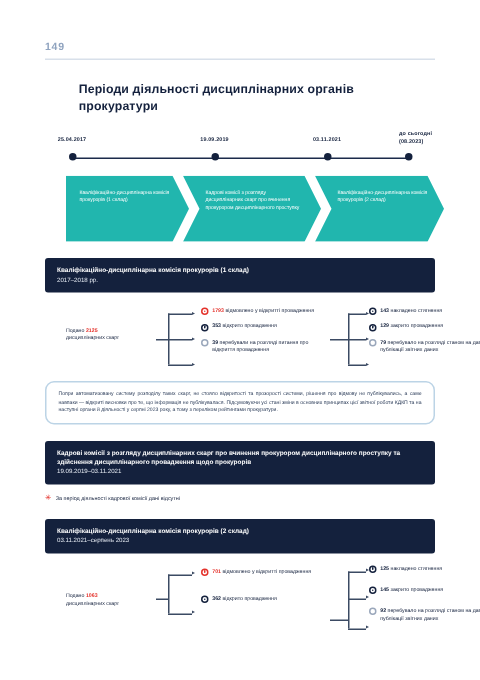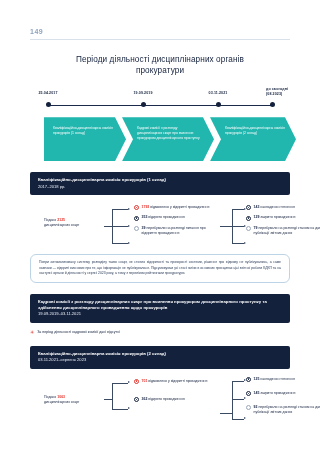--- a/index.html
+++ b/index.html
@@ -10,21 +10,21 @@
   }
   .page{position:relative;width:320px;height:453px;box-sizing:border-box;padding:0 30px;}
 
   
   .page-head{padding-top:28px;}
   .folio{font-size:7px;font-weight:700;color:#8fa3bf;letter-spacing:.5px;}
   .rule{height:1px;background:#d8e0ea;margin-top:4px;}
 
   
   .fig-title{
-    text-align:center;font-size:8.2px;font-weight:400;line-height:1.35;
+    font-size:8.2px;font-weight:700;line-height:1.35;
     color:#14213d;margin:14px auto 0;width:215px;letter-spacing:.1px;
   }
 
   
   .timeline{position:relative;margin-top:10px;height:30px;}
   .tl-axis{position:absolute;left:18px;right:18px;top:19px;height:1px;background:#1b2a4a;}
   .tl-pt{position:absolute;top:16px;width:5px;height:5px;border-radius:50%;background:#14213d;margin-left:-2.5px;}
   .tl-lab{position:absolute;top:5px;font-size:3.6px;font-weight:700;color:#14213d;
           transform:translateX(-50%);white-space:nowrap;letter-spacing:.1px;}
   .tl-lab.last{transform:none;text-align:left;line-height:1.25;}

